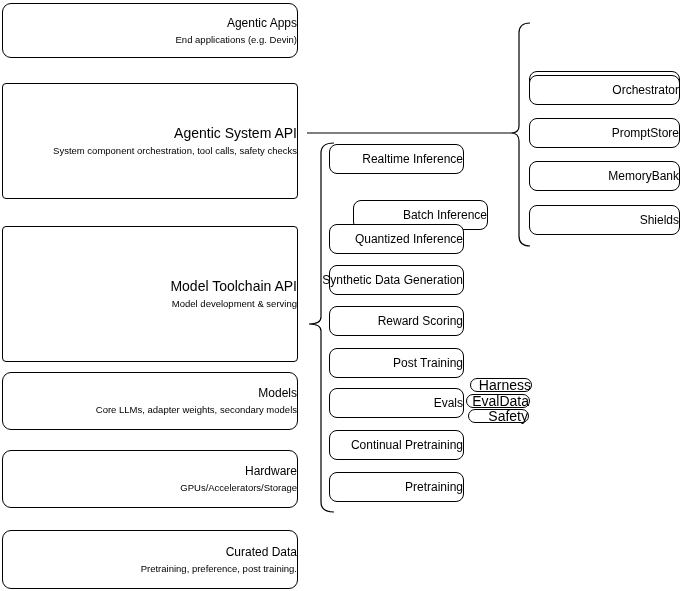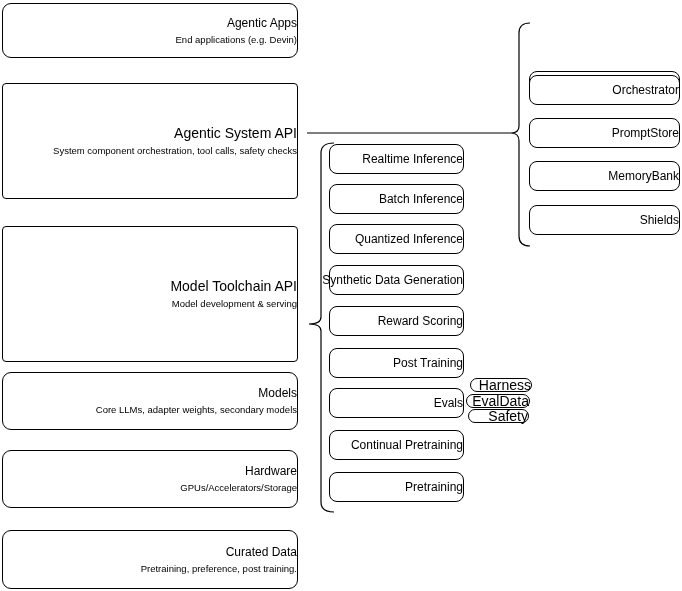--- a/index.html
+++ b/index.html
@@ -89,21 +89,21 @@
     <div class="t">Hardware</div>
     <div class="s">GPUs/Accelerators/Storage</div>
   </div>
 
   <div class="node lnode" style="top:530px;height:59px;">
     <div class="t">Curated Data</div>
     <div class="s">Pretraining, preference, post training.</div>
   </div>
 
   <div class="node mnode" style="top:144px;">Realtime Inference</div>
-  <div class="node mnode" style="top:184px;">Batch Inference</div>
+  <div class="node mnode" style="top:200px;margin-left:24px;">Batch Inference</div>
   <div class="node mnode" style="top:224px;">Quantized Inference</div>
   <div class="node mnode" style="top:265px;">Synthetic Data Generation</div>
   <div class="node mnode" style="top:306px;">Reward Scoring</div>
   <div class="node mnode" style="top:348px;">Post Training</div>
   <div class="node mnode" style="top:388px;">Evals</div>
   <div class="node mnode" style="top:430px;">Continual Pretraining</div>
   <div class="node mnode" style="top:472px;">Pretraining</div>
 
   <div class="node pill" style="left:470px;top:378px;width:62px;height:14px;">Harness</div>
   <div class="node pill" style="left:466px;top:394px;width:64px;height:14px;">EvalData</div>

